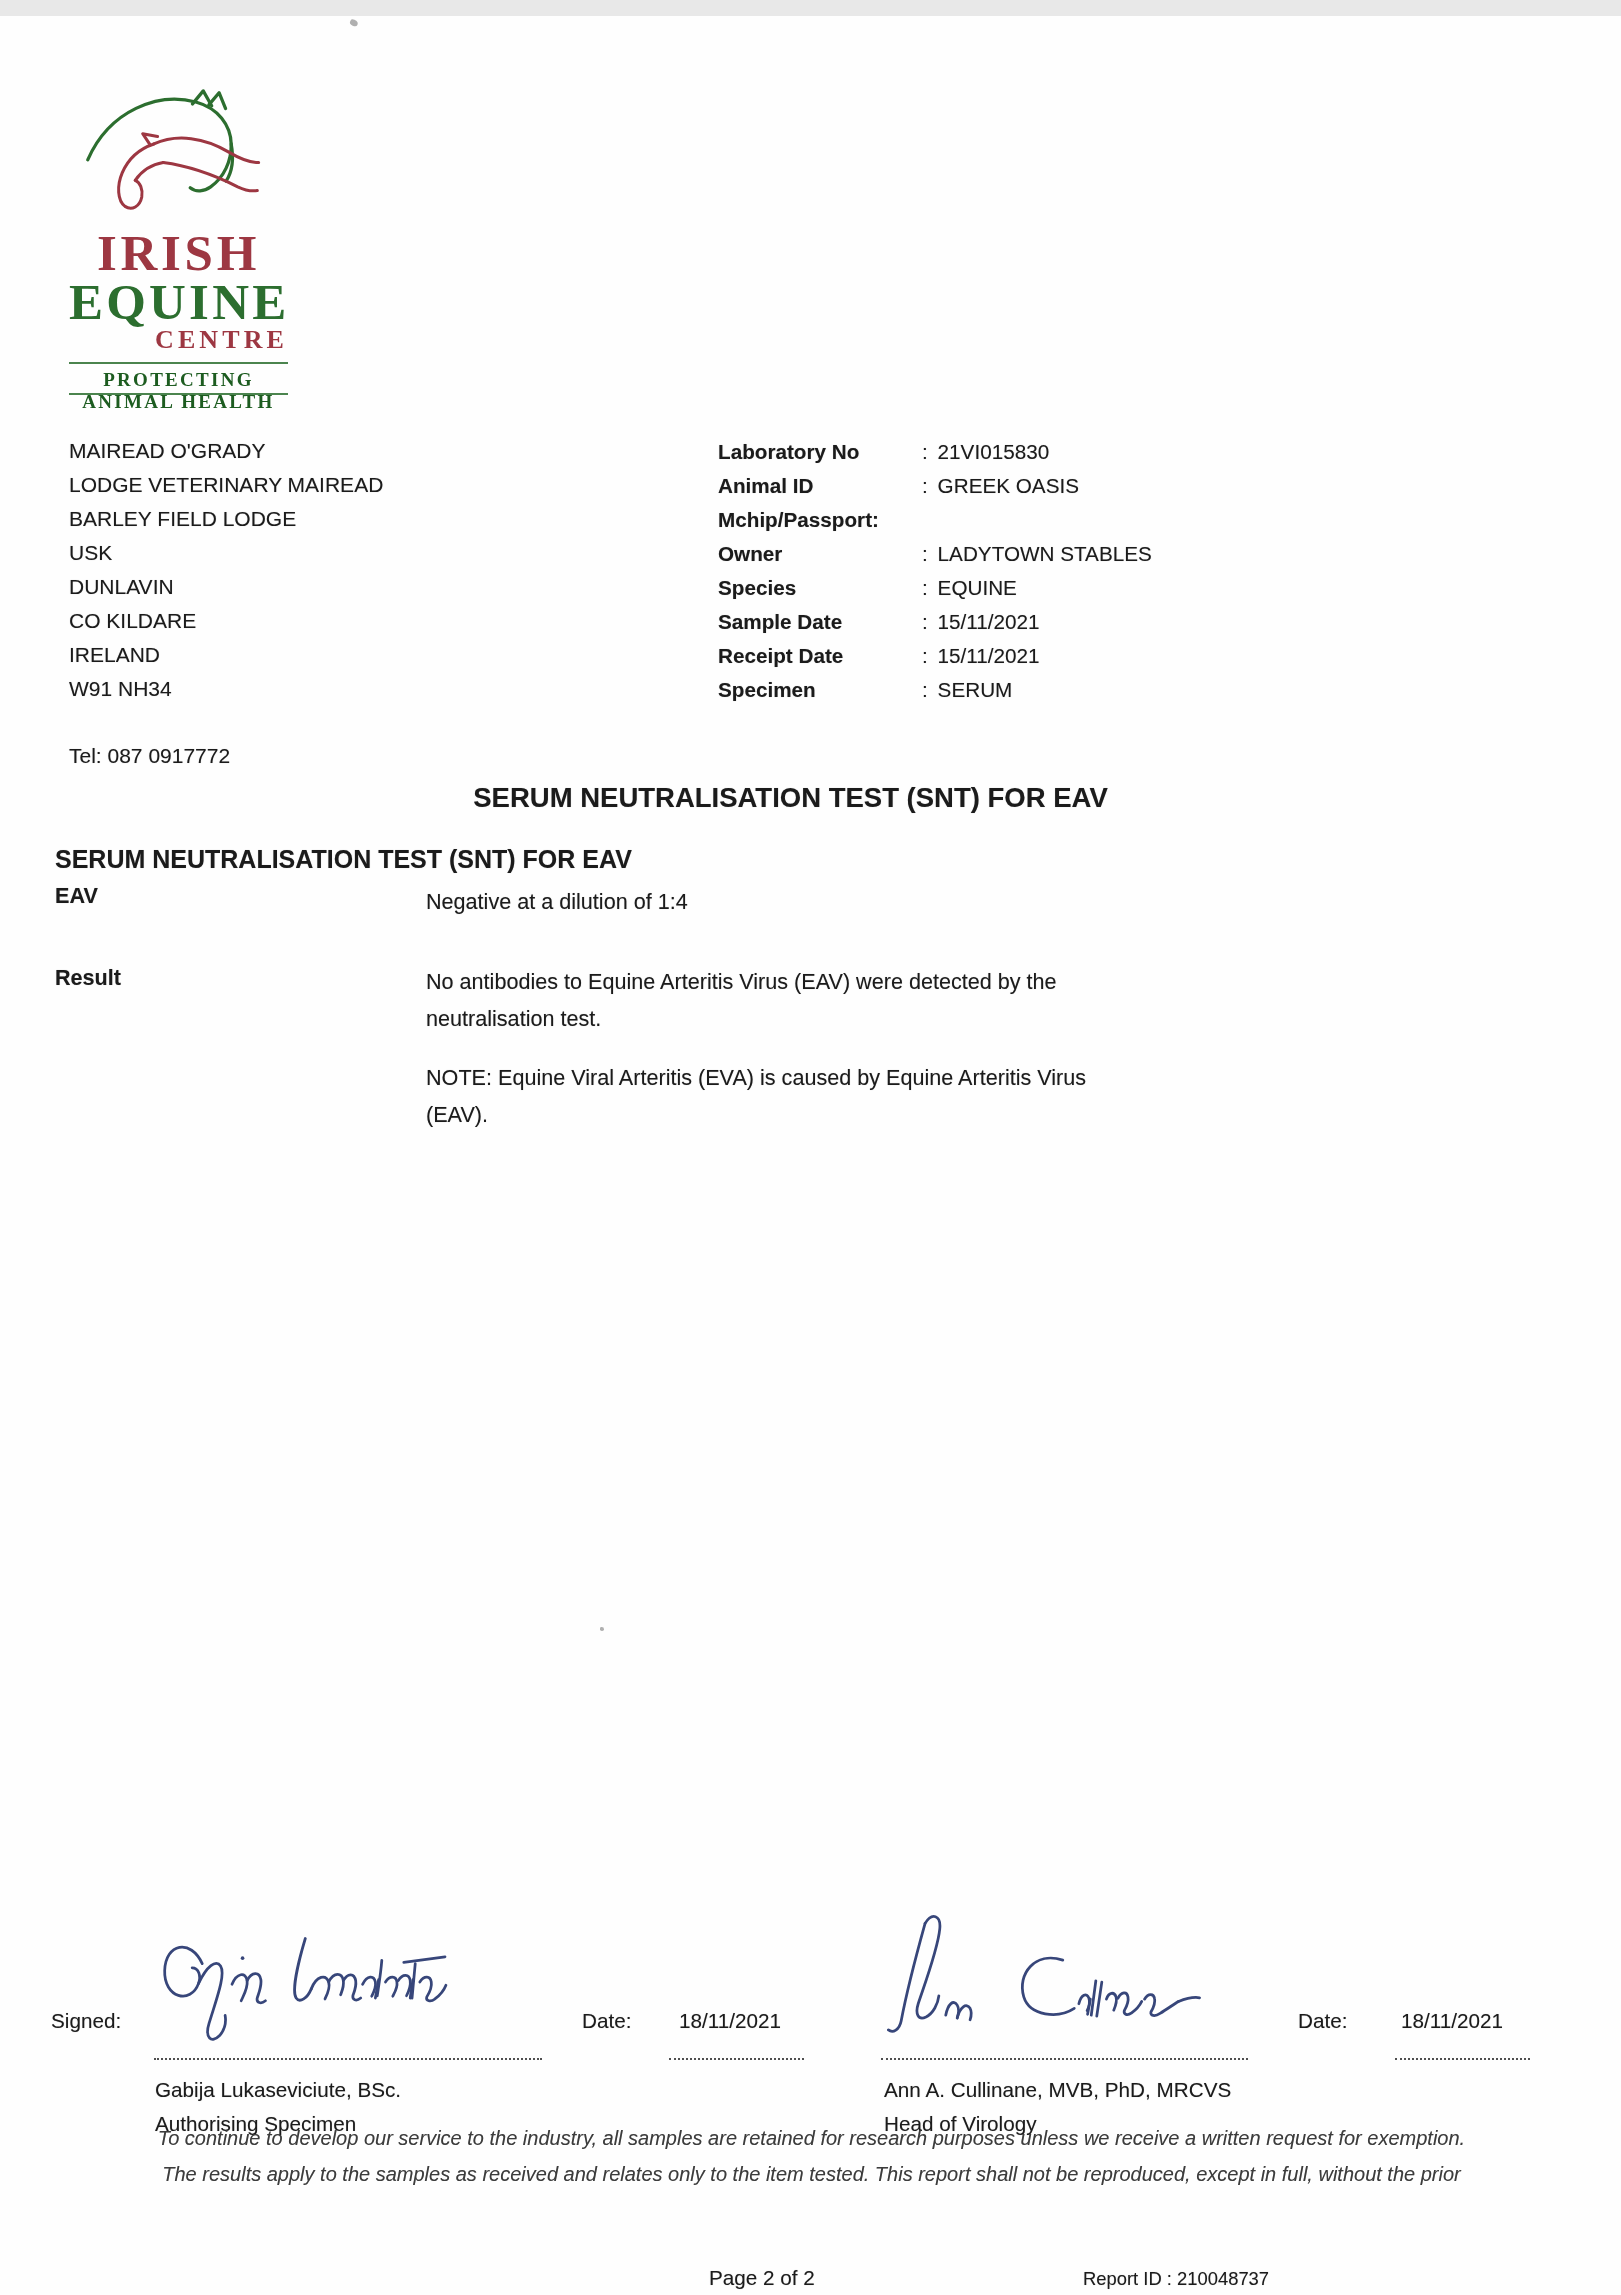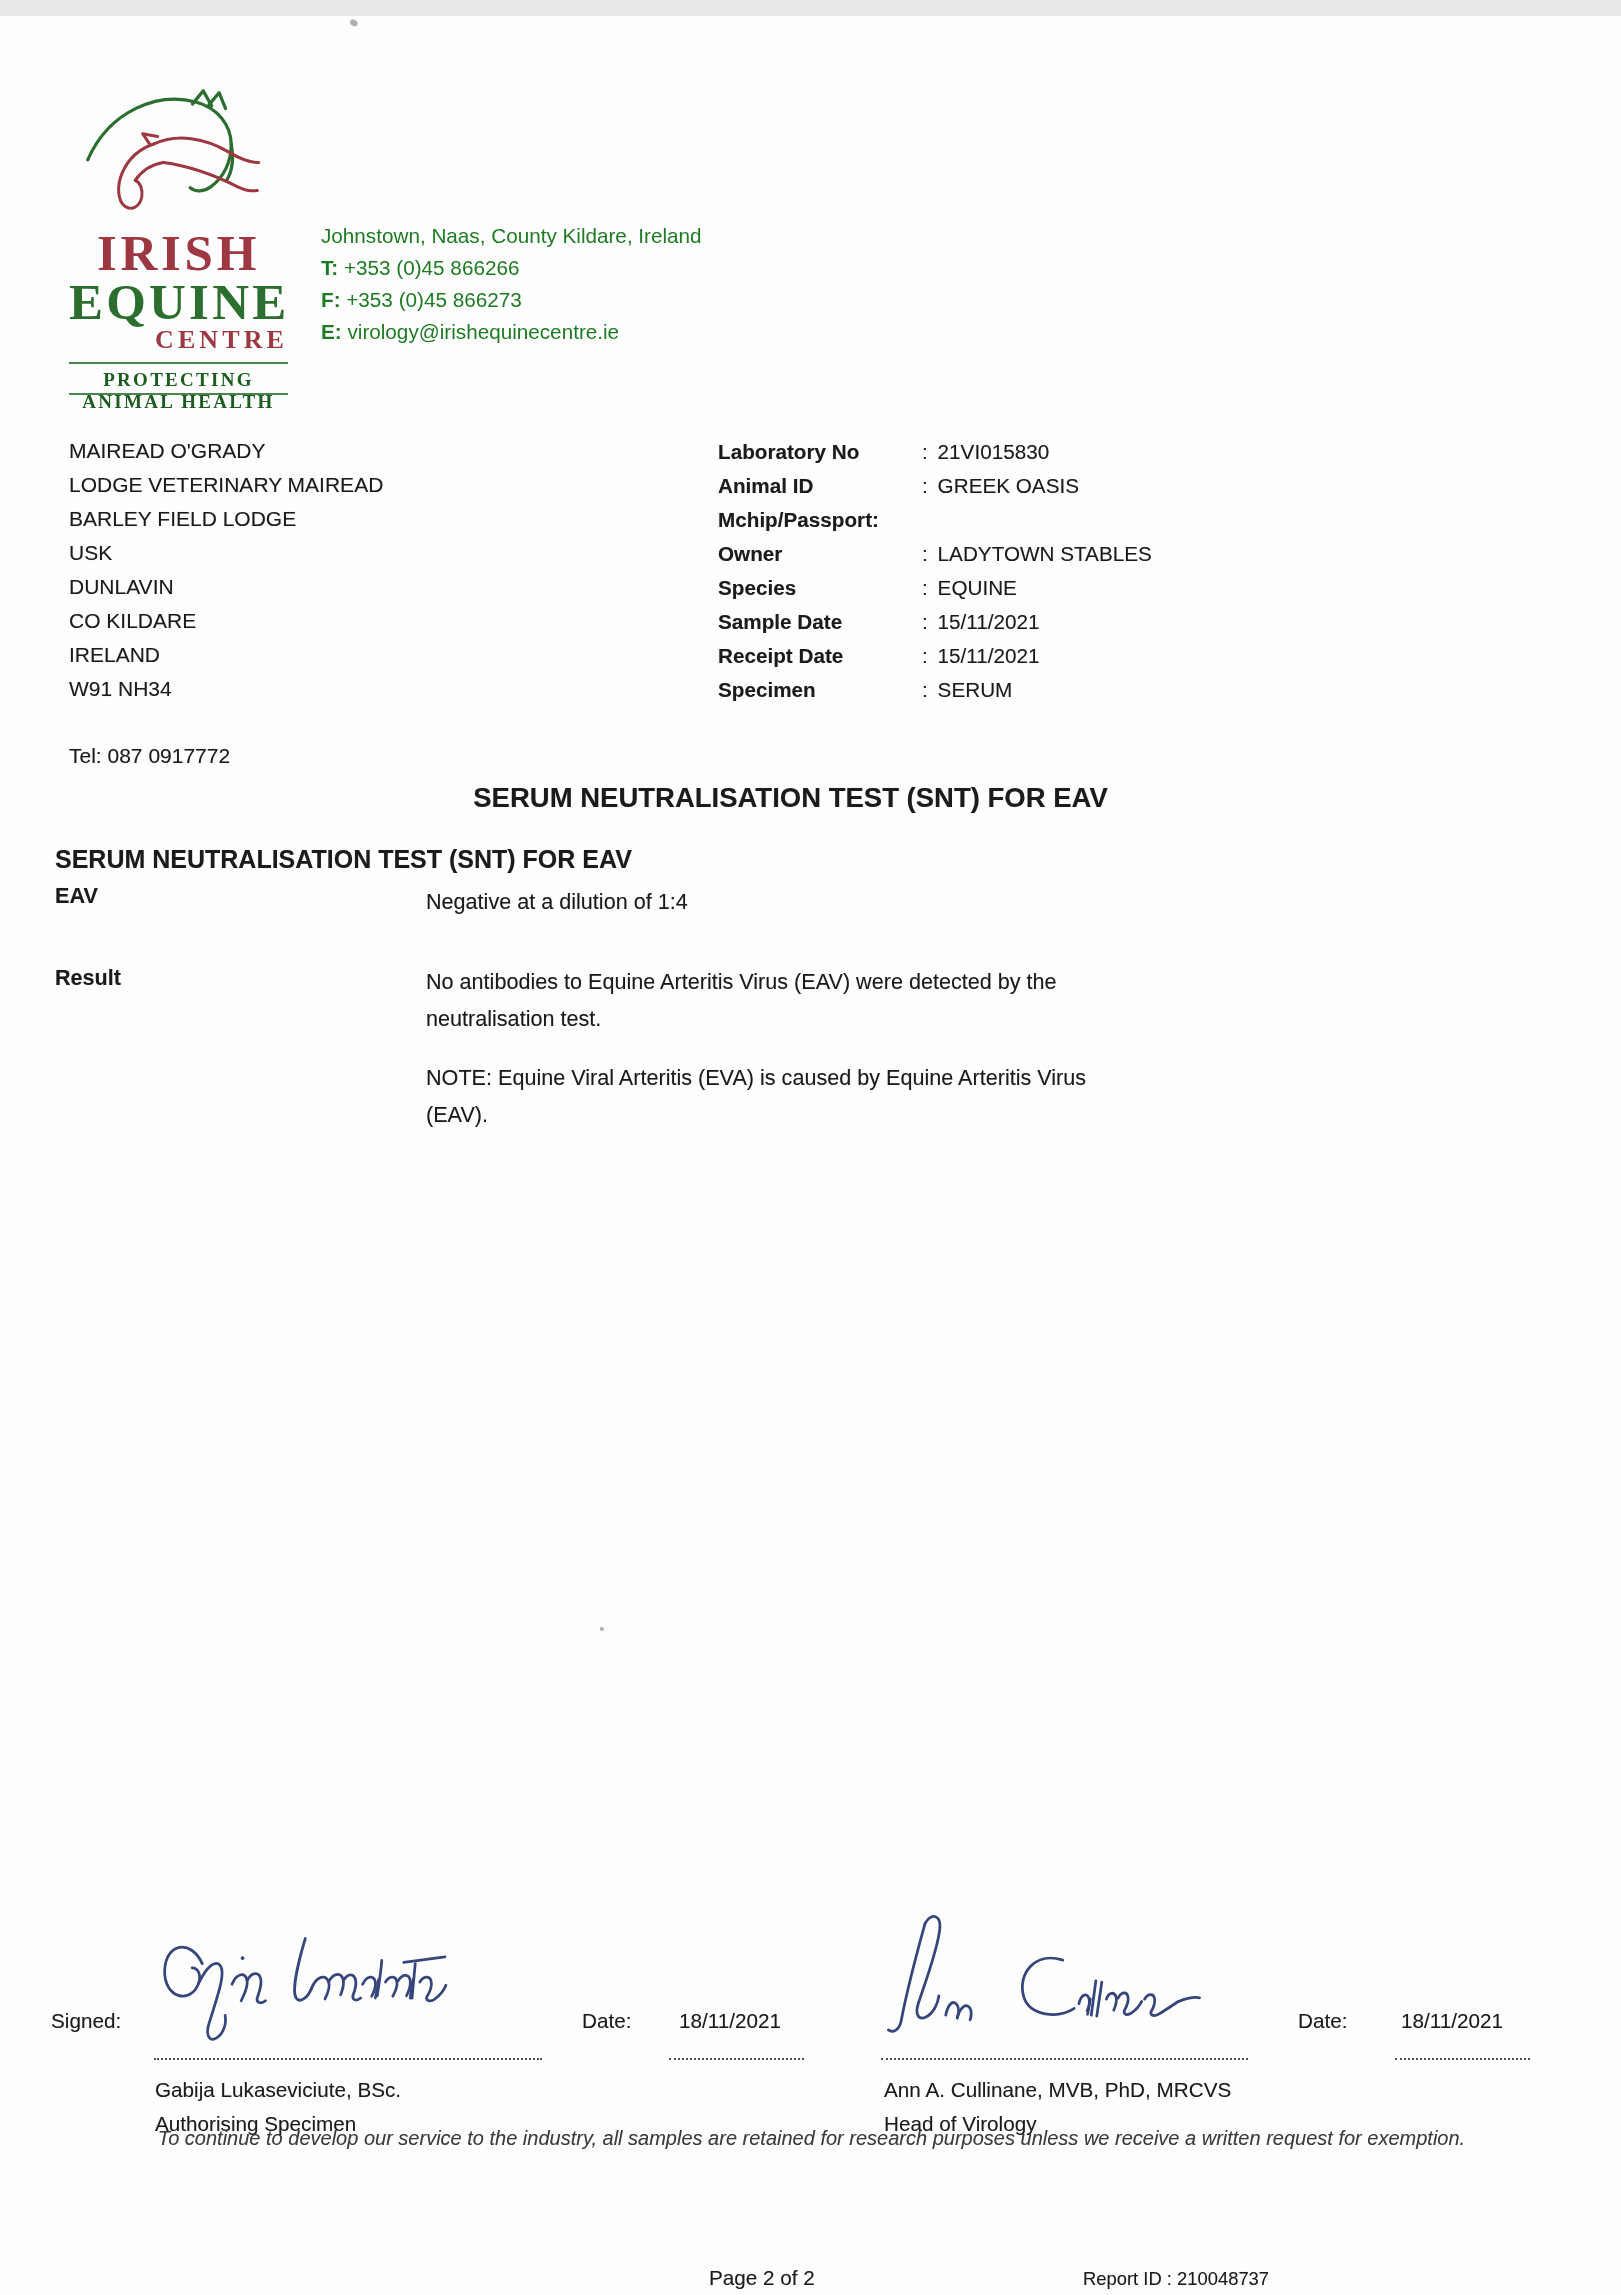--- a/index.html
+++ b/index.html
@@ -91,26 +91,20 @@
       </g>
     </svg>
   </div>
   <div class="abs serif logo-word1">IRISH</div>
   <div class="abs serif logo-word2">EQUINE</div>
   <div class="abs serif logo-word3">CENTRE</div>
   <div class="abs logo-rule" style="top:346px;"></div>
   <div class="abs serif logo-tagline">PROTECTING ANIMAL HEALTH</div>
   <div class="abs logo-rule" style="top:377px;"></div>
 
-  <div class="abs contact">
-    <div>Johnstown, Naas, County Kildare, Ireland</div>
-    <div><b>T:</b> <span>+353 (0)45 866266</span></div>
-    <div><b>F:</b> <span>+353 (0)45 866273</span></div>
-    <div><b>E:</b> <span>virology@irishequinecentre.ie</span></div>
-  </div>
 
   <div class="abs recipient scan">
     <div>MAIREAD O'GRADY</div>
     <div>LODGE VETERINARY MAIREAD</div>
     <div>BARLEY FIELD LODGE</div>
     <div>USK</div>
     <div>DUNLAVIN</div>
     <div>CO KILDARE</div>
     <div>IRELAND</div>
     <div>W91 NH34</div>
@@ -203,19 +197,20 @@
   <div class="abs dotline" style="left:881px;top:2042px;width:367px;"></div>
   <div class="abs dotline" style="left:1395px;top:2042px;width:135px;"></div>
 
   <div class="abs signame scan" style="left:155px;top:2062px;">Gabija Lukaseviciute, BSc.</div>
   <div class="abs signame scan" style="left:155px;top:2096px;">Authorising Specimen</div>
   <div class="abs signame scan" style="left:884px;top:2062px;">Ann A. Cullinane, MVB, PhD, MRCVS</div>
   <div class="abs signame scan" style="left:884px;top:2096px;">Head of Virology</div>
 
   <div class="abs disclaimer">
     <div>To continue to develop our service to the industry, all samples are retained for research purposes unless we receive a written request for exemption.</div>
+    <div>The results apply to the samples as received and relates only to the item tested. This report shall not be reproduced, except in full, without the prior</div>
   </div>
 
   <div class="abs pagenum scan">Page 2 of 2</div>
   <div class="abs reportid scan">Report ID : 210048737</div>
 
 </div>
 
 
 </body></html>

